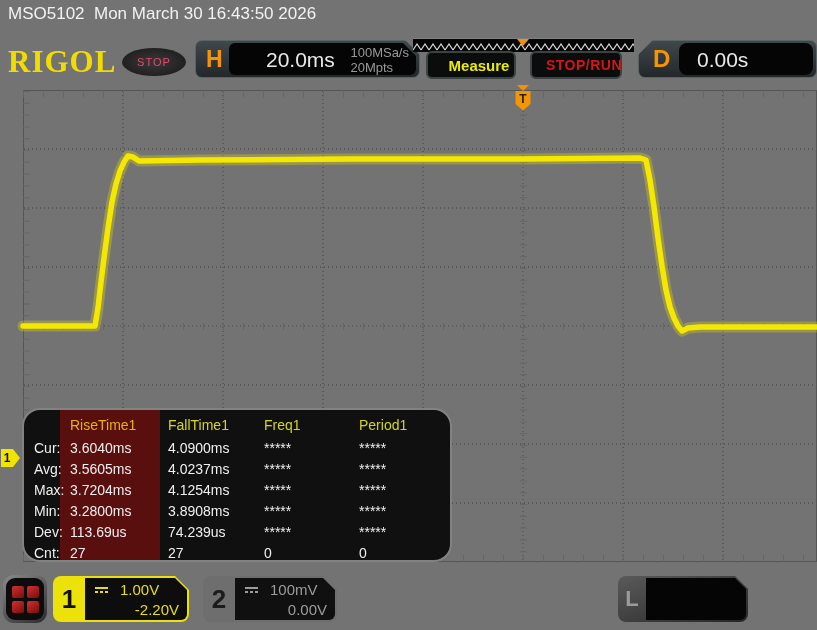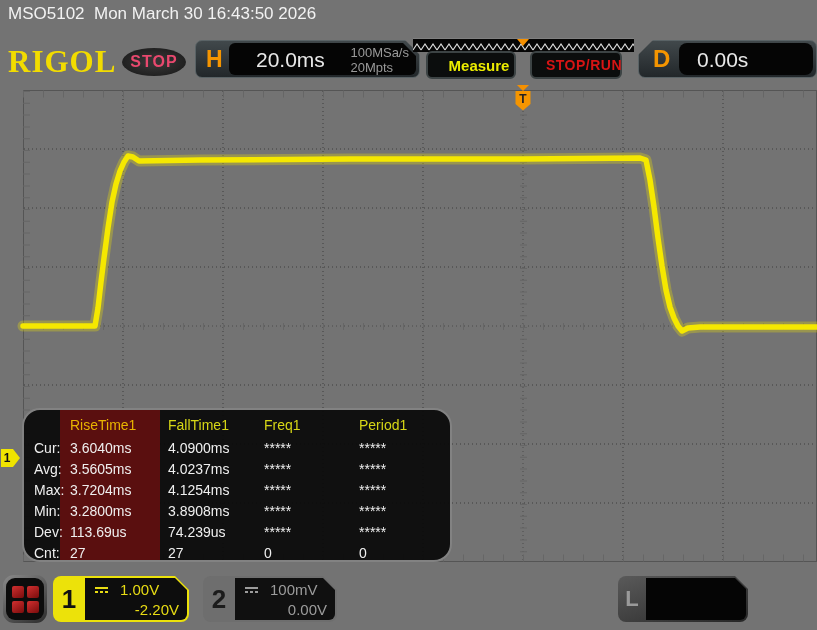--- a/index.html
+++ b/index.html
@@ -5,28 +5,28 @@
   html,body{margin:0;padding:0;background:#000;}
   #screen{position:relative;width:817px;height:630px;background:#737373;overflow:hidden;
           font-family:"Liberation Sans","DejaVu Sans",sans-serif;}
   
   .titlebar{position:absolute;left:8px;top:4px;color:#f2f2f2;font-size:17px;white-space:pre;}
   
   .logo{position:absolute;left:8px;top:44px;color:#f2dc00;font-family:"Liberation Serif","DejaVu Serif",serif;
         font-weight:700;font-size:31px;letter-spacing:1px;}
   .stop-badge{position:absolute;left:122px;top:48px;width:64px;height:28px;border-radius:50%;
         background:radial-gradient(#333 20%,#1d1d1d 80%);display:flex;align-items:center;justify-content:center;
-        color:#e8486e;font-weight:bold;font-size:16px;letter-spacing:1px;}
+        color:#e8486e;font-weight:normal;font-size:11px;letter-spacing:1px;}
   .hbox{position:absolute;left:195px;top:40px;width:225px;height:38px;
         background:linear-gradient(#41484b,#22272a);border:1px solid #5a6366;border-radius:7px;
         clip-path:polygon(0 0,calc(100% - 15px) 0,100% 15px,100% 100%,0 100%);box-sizing:border-box;}
   .hbox .hletter{position:absolute;left:10px;top:5px;color:#f59500;font-size:23px;font-weight:bold;}
   .hbox .inner{position:absolute;left:33px;top:2px;right:3px;bottom:2px;background:#050505;border-radius:6px;
         clip-path:polygon(0 0,calc(100% - 13px) 0,100% 13px,100% 100%,0 100%);}
-  .hbox .tb{position:absolute;left:60px;top:7px;color:#e8e8e8;font-size:21px;}
+  .hbox .tb{position:absolute;left:70px;top:7px;color:#e8e8e8;font-size:21px;}
   .hbox .rates{position:absolute;right:10px;top:4px;text-align:left;color:#9a9a9a;font-size:13px;line-height:15px;}
   .preview{position:absolute;left:413px;top:38px;width:221px;height:13px;background:#050505;border-top:1px solid #808080;}
   .ptri{position:absolute;left:517px;top:39px;width:0;height:0;border-left:6px solid transparent;
         border-right:6px solid transparent;border-top:7px solid #f59000;}
   .btn{position:absolute;top:51px;height:28px;background:#0b0d0d;border:2px solid #3c4344;border-radius:6px;
         display:flex;align-items:center;justify-content:center;box-sizing:border-box;padding-left:16px;}
   .btn.measure{left:426px;width:90px;color:#ecec00;font-weight:bold;font-size:15px;}
   .btn.stoprun{left:530px;width:92px;color:#d81414;font-weight:bold;font-size:14px;letter-spacing:.5px;}
   .dbox{position:absolute;left:638px;top:40px;width:179px;height:38px;
         background:linear-gradient(#41484b,#22272a);border:1px solid #5a6366;border-radius:7px;

